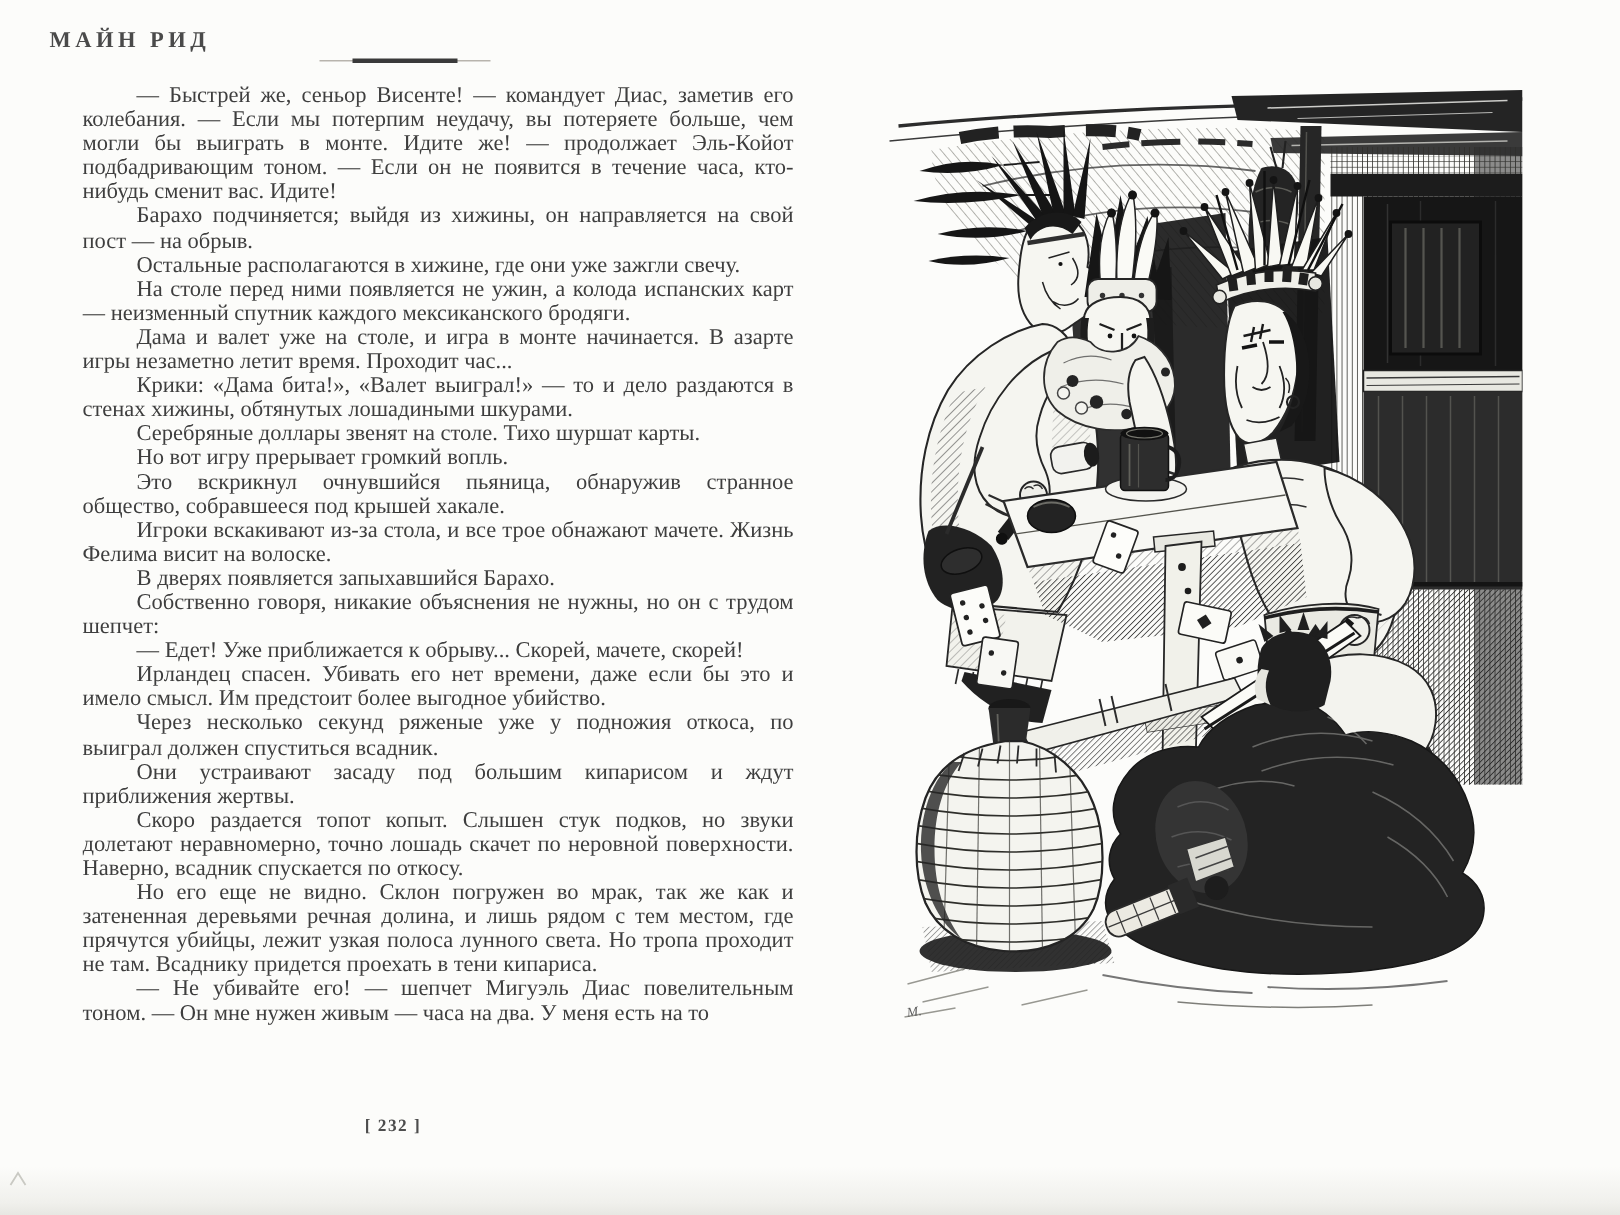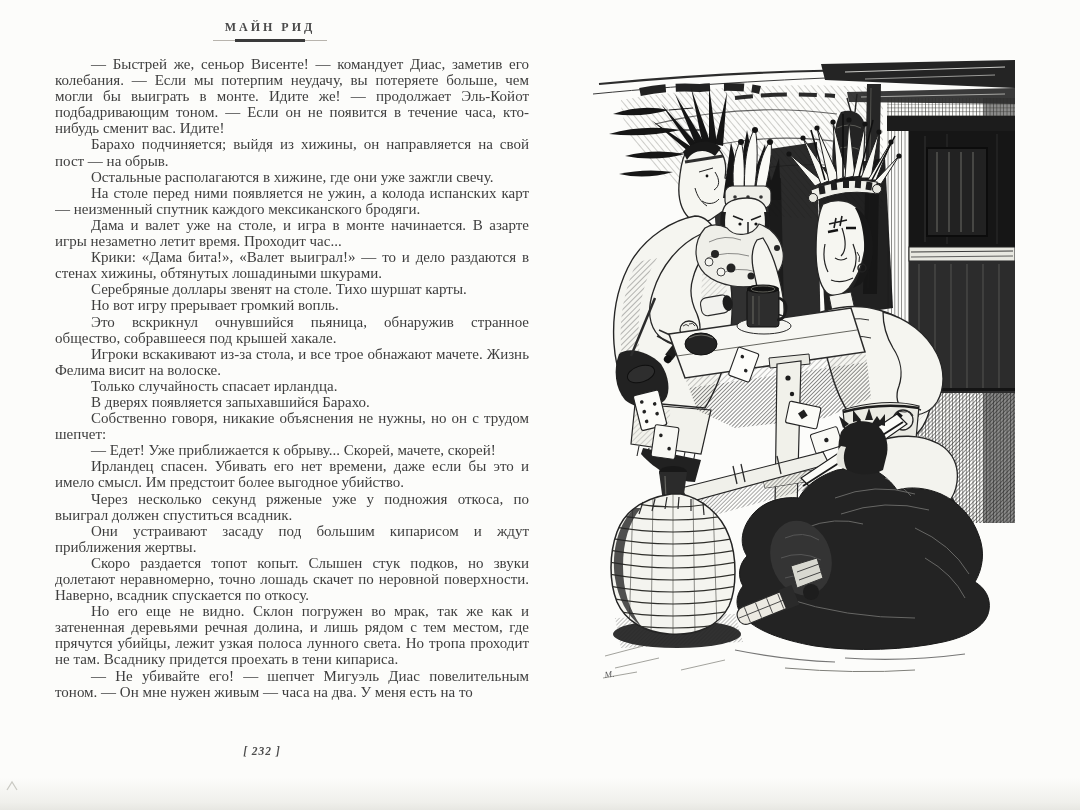--- a/index.html
+++ b/index.html
@@ -1,29 +1,29 @@
 <!DOCTYPE html>
 <html lang="ru"><head>
 <meta charset="utf-8">
 <style>
   html,body{margin:0;padding:0;width:1080px;height:810px;overflow:hidden;background:#ffffff;}
   .scan{position:relative;width:1080px;height:810px;
         background:linear-gradient(180deg,#fcfcfa 0%,#fcfcfa 96%,#f0f0ec 99%,#e7e7e2 100%);
         font-family:"Liberation Serif",serif;}
   .page-left{position:absolute;left:55px;top:20px;width:474px;}
-  .running-head{ text-align:center;transform:translateX(-22px);
-        font-weight:bold;font-size:12px;line-height:14px;letter-spacing:3px;color:#4a4a4a;}
+  .running-head{ transform:translateX(-22px);
+        font-weight:bold;font-size:15px;line-height:14px;letter-spacing:3px;color:#4a4a4a;}
   .head-rule{position:relative;height:4px;margin-top:5px;}
   .head-rule .thin{position:absolute;left:50%;top:1px;width:114px;height:1px;margin-left:-79px;background:#b8b4ad;}
   .head-rule .thick{position:absolute;left:50%;top:0;width:70px;height:2.6px;margin-left:-57px;background:#3a3a3a;}
   .text-block{margin-top:13px;font-size:15px;line-height:16.1px;text-align:justify;
         color:#3e3e3e;max-height:679px;overflow:hidden;hyphens:auto;}
   .text-block p{margin:0;text-indent:36px;}
   .page-number{position:absolute;left:55px;top:745px;width:474px;text-align:center;transform:translateX(-30px);
-        font-weight:bold;font-size:11.5px;letter-spacing:1px;color:#4d4d4d;font-style:italic;}
+        font-weight:bold;font-size:11.5px;letter-spacing:1px;color:#4d4d4d;}
   .illustration{position:absolute;left:585px;top:58px;width:430px;height:645px;}
   .corner-mark{position:absolute;left:6px;top:780px;width:16px;height:12px;}
 </style>
 </head>
 <body>
 
 <div class="scan">
 
   <div class="page-left">
     <div class="running-head">МАЙН РИД</div>
@@ -35,21 +35,20 @@
       <p>— Быстрей же, сеньор Висенте! — командует Диас, заметив его колебания. — Если мы потерпим неудачу, вы потеряете больше, чем могли бы выиграть в монте. Идите же! — продолжает Эль-Койот подбадривающим тоном. — Если он не появится в течение часа, кто-нибудь сменит вас. Идите!</p>
       <p>Барахо подчиняется; выйдя из хижины, он направляется на свой пост — на обрыв.</p>
       <p>Остальные располагаются в хижине, где они уже зажгли свечу.</p>
       <p>На столе перед ними появляется не ужин, а колода испанских карт — неизменный спутник каждого мексиканского бродяги.</p>
       <p>Дама и валет уже на столе, и игра в монте начинается. В азарте игры незаметно летит время. Проходит час...</p>
       <p>Крики: «Дама бита!», «Валет выиграл!» — то и дело раздаются в стенах хижины, обтянутых лошадиными шкурами.</p>
       <p>Серебряные доллары звенят на столе. Тихо шуршат карты.</p>
       <p>Но вот игру прерывает громкий вопль.</p>
       <p>Это вскрикнул очнувшийся пьяница, обнаружив странное общество, собравшееся под крышей хакале.</p>
       <p>Игроки вскакивают из-за стола, и все трое обнажают мачете. Жизнь Фелима висит на волоске.</p>
-      <p>Только случайность спасает ирландца.</p>
       <p>В дверях появляется запыхавшийся Барахо.</p>
       <p>Собственно говоря, никакие объяснения не нужны, но он с трудом шепчет:</p>
       <p>— Едет! Уже приближается к обрыву... Скорей, мачете, скорей!</p>
       <p>Ирландец спасен. Убивать его нет времени, даже если бы это и имело смысл. Им предстоит более выгодное убийство.</p>
       <p>Через несколько секунд ряженые уже у подножия откоса, по выиграл должен спуститься всадник.</p>
       <p>Они устраивают засаду под большим кипарисом и ждут приближения жертвы.</p>
       <p>Скоро раздается топот копыт. Слышен стук подков, но звуки долетают неравномерно, точно лошадь скачет по неровной поверхности. Наверно, всадник спускается по откосу.</p>
       <p>Но его еще не видно. Склон погружен во мрак, так же как и затененная деревьями речная долина, и лишь рядом с тем местом, где прячутся убийцы, лежит узкая полоса лунного света. Но тропа проходит не там. Всаднику придется проехать в тени кипариса.</p>
       <p>— Не убивайте его! — шепчет Мигуэль Диас повелительным тоном. — Он мне нужен живым — часа на два. У меня есть на то</p>
     </div>

